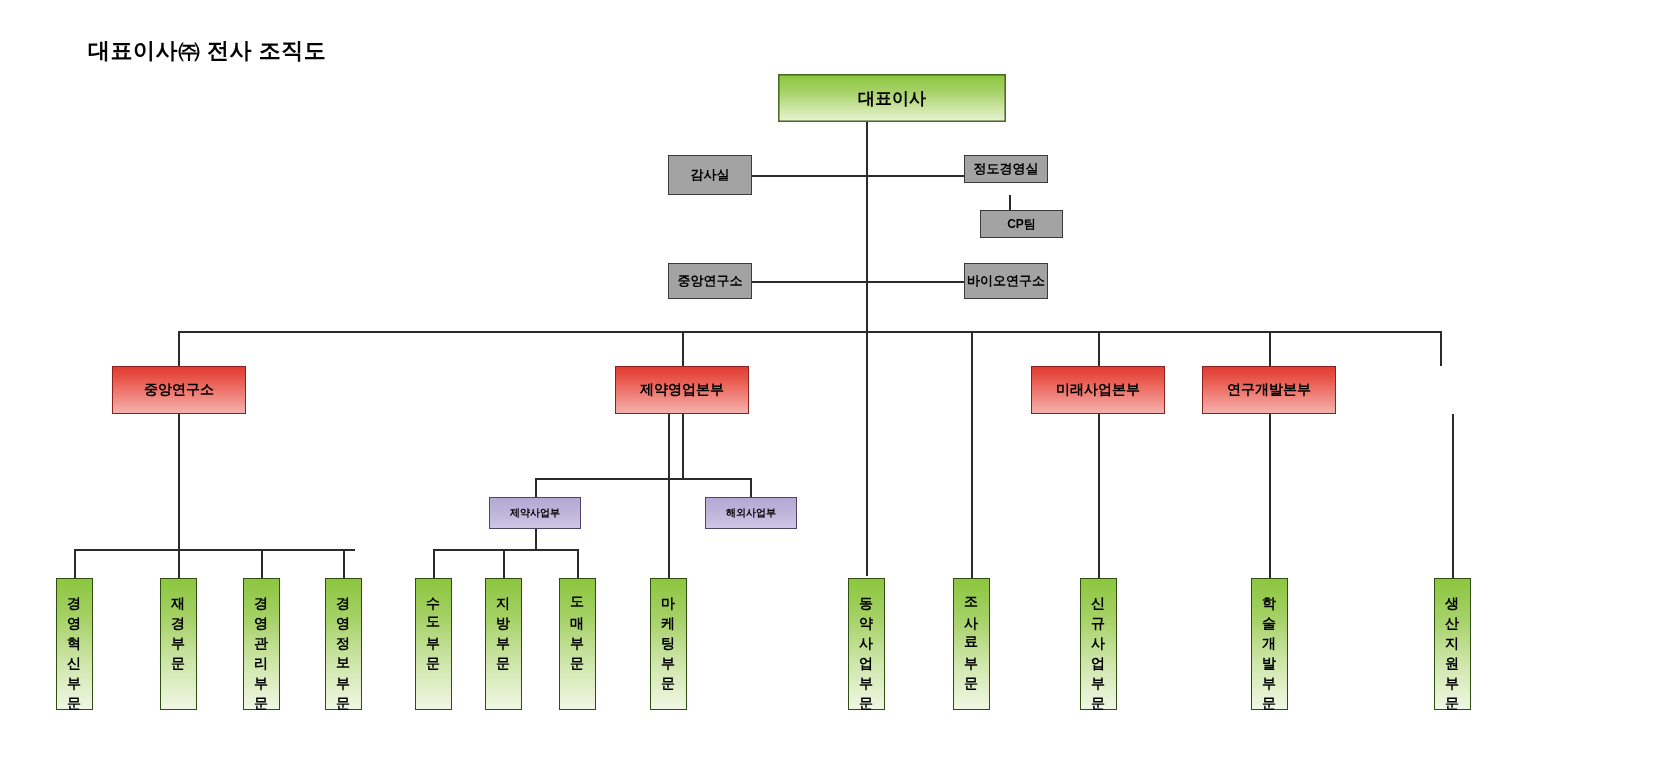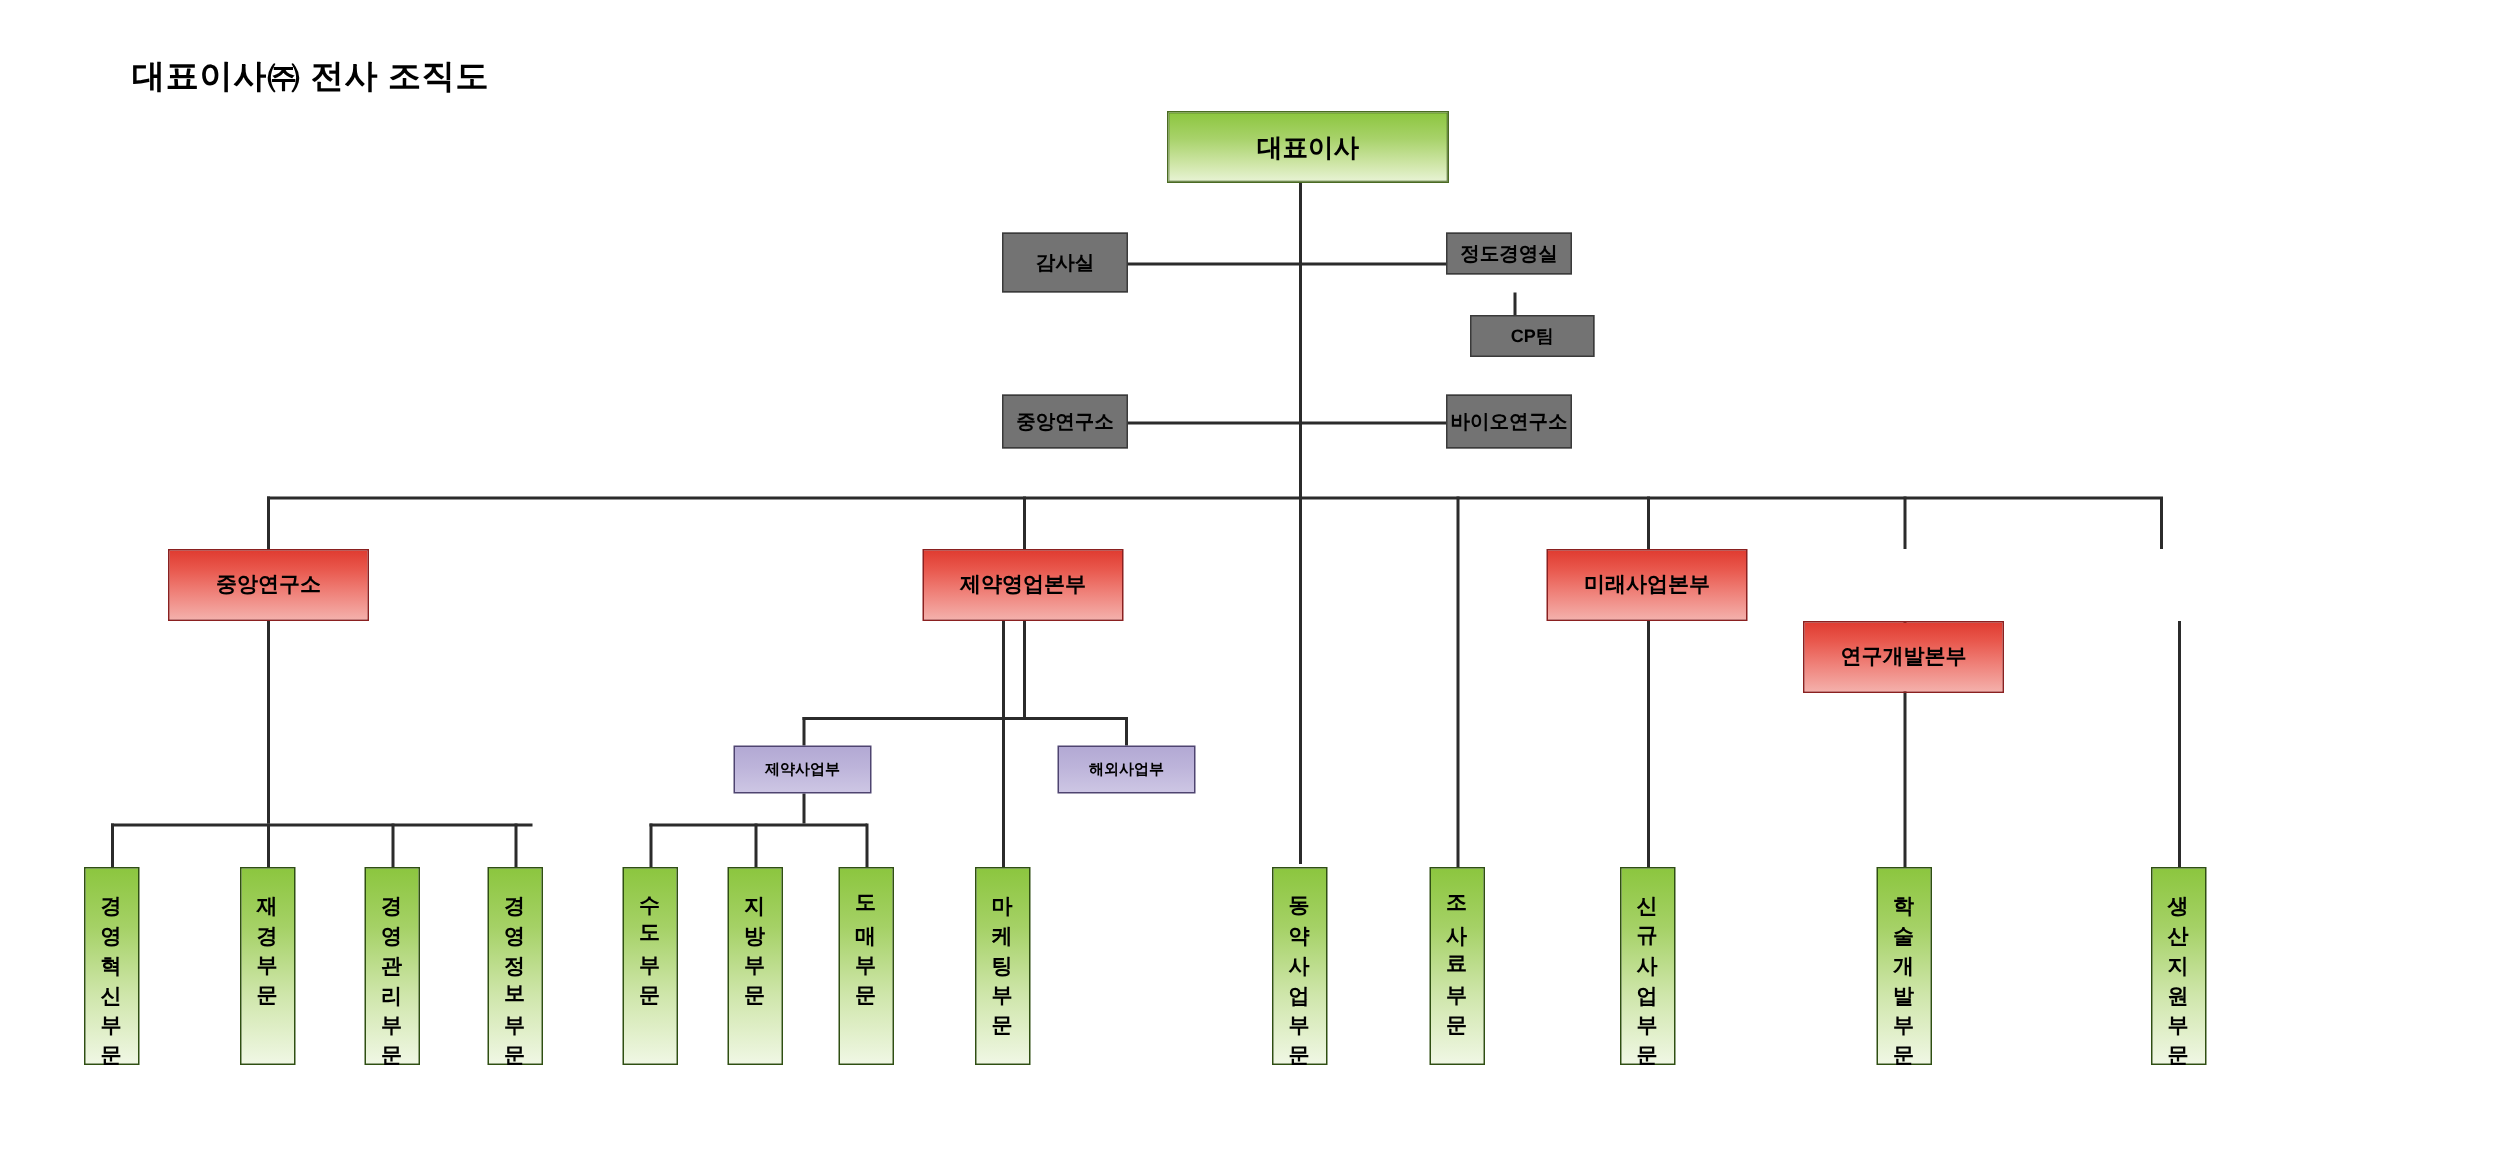--- a/index.html
+++ b/index.html
@@ -28,21 +28,21 @@
   .box.ceo{
     border:1px solid #4a6b22;
     background:linear-gradient(to bottom,#8cc63f 0%,#a8d26a 38%,#cfe6a8 75%,#e8f3d4 100%);
     font-size:17px;
     box-shadow:0 0 0 0.5px #3f5c1c inset;
   }
 
   
   .box.plain{
     border:1.3px solid #3a3a3a;
-    background:#737373;
+    background:#a3a3a3;
     font-size:13px;
   }
   .box.plain.small{font-size:12px;}
 
   
   .box.div-red{
     border:1px solid #8a2020;
     background:linear-gradient(to bottom,#e03c31 0%,#e8554a 25%,#ef8078 60%,#f4b0ab 100%);
     font-size:14px;
   }
@@ -79,21 +79,21 @@
   .ln.v{width:1.6px;}
   .ln.h{height:1.6px;}
 </style>
 </head>
 <body>
 
 <div id="stage">
 
   <div class="title">대표이사㈜ 전사 조직도</div>
 
-  <div class="box ceo" style="left:778px;top:74px;width:188px;height:48px;">
+  <div class="box ceo" style="left:778px;top:74px;width:228px;height:48px;">
     <span>대표이사</span>
   </div>
 
   <div class="ln v" style="left:866px;top:122px;height:210px;"></div>
 
   <div class="ln v" style="left:866px;top:332px;height:244px;"></div>
 
   <div class="ln h" style="left:752px;top:175px;width:216px;"></div>
 
   <div class="box plain" style="left:668px;top:155px;width:84px;height:40px;">
@@ -132,21 +132,21 @@
   </div>
 
   <div class="box div-red" style="left:615px;top:366px;width:134px;height:48px;">
     <span>제약영업본부</span>
   </div>
 
   <div class="box div-red" style="left:1031px;top:366px;width:134px;height:48px;">
     <span>미래사업본부</span>
   </div>
 
-  <div class="box div-red" style="left:1202px;top:366px;width:134px;height:48px;margin-top:48px;">
+  <div class="box div-red" style="left:1202px;top:366px;width:134px;height:48px;">
     <span>연구개발본부</span>
   </div>
 
 
   <div class="ln v" style="left:178px;top:414px;height:135px;"></div>
   <div class="ln h" style="left:74px;top:549px;width:281px;"></div>
   <div class="ln v" style="left:74px;top:549px;height:29px;"></div>
   <div class="ln v" style="left:178px;top:549px;height:29px;"></div>
   <div class="ln v" style="left:261px;top:549px;height:29px;"></div>
   <div class="ln v" style="left:343px;top:549px;height:29px;"></div>

